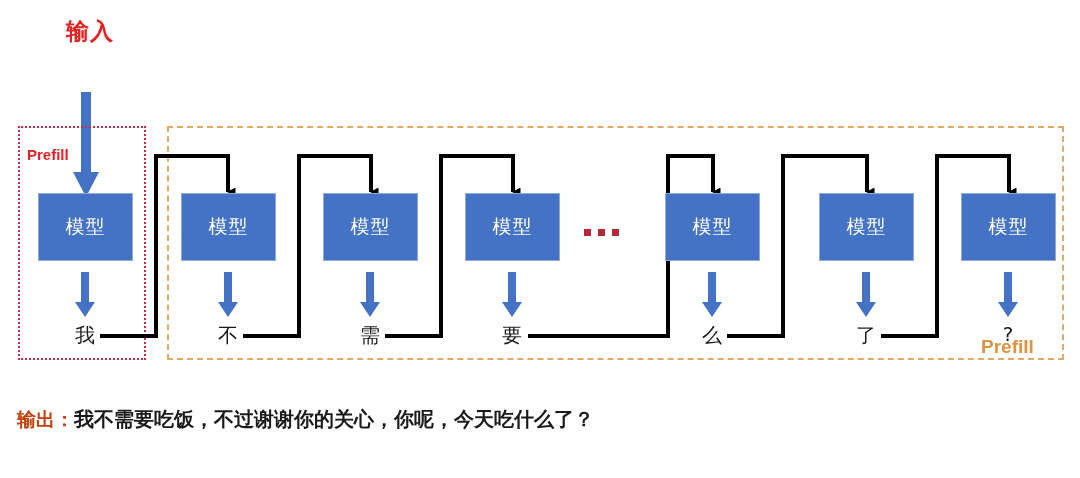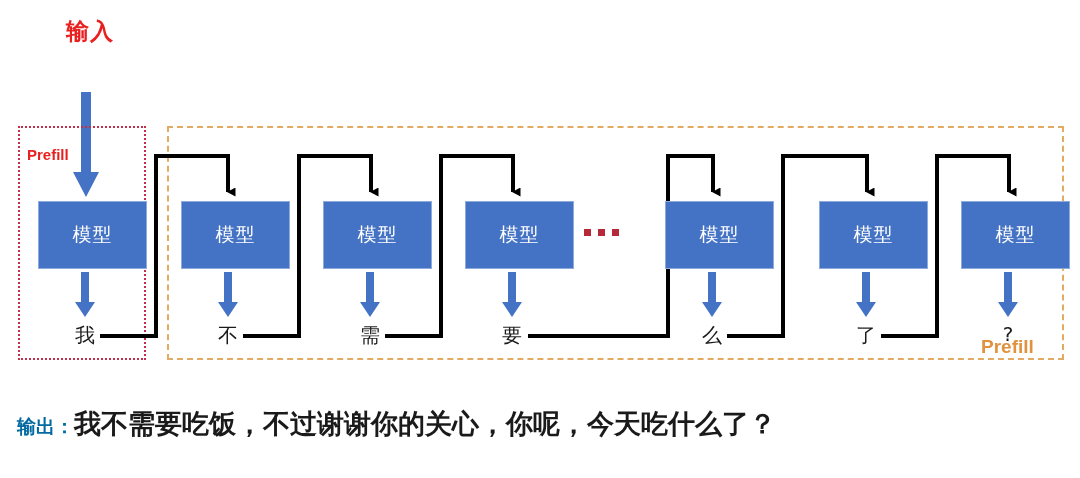--- a/index.html
+++ b/index.html
@@ -74,23 +74,23 @@
   .region-label.decode-label {
     left: 981px;
     top: 336px;
     color: #e0923e;
     font-size: 19px;
   }
 
   
   .model-box {
     position: absolute;
-    width: 109px;
+    width: 95px;
     height: 68px;
-    top: 201px;
+    top: 193px;
     background: #4472c4;
     border: 1px solid #8faadc;
     display: flex;
     align-items: center;
     justify-content: center;
     box-sizing: border-box;
   }
   .model-box .label {
     color: #ffffff;
     font-size: 19px;
@@ -159,25 +159,25 @@
     position: absolute;
     left: 17px;
     top: 406px;
     display: flex;
     align-items: baseline;
     white-space: nowrap;
   }
   .output-label {
     font-size: 19px;
     font-weight: bold;
-    color: #0369a1;
+    color: #c2410c;
     font-family: "DejaVu Sans", "Liberation Sans", sans-serif;
   }
   .output-text {
-    font-size: 27px;
+    font-size: 20px;
     font-weight: bold;
     color: #1a1a1a;
     font-family: "DejaVu Sans", "Liberation Sans", sans-serif;
   }
 </style>
 </head>
 <body>
 
 <div id="canvas">
 

